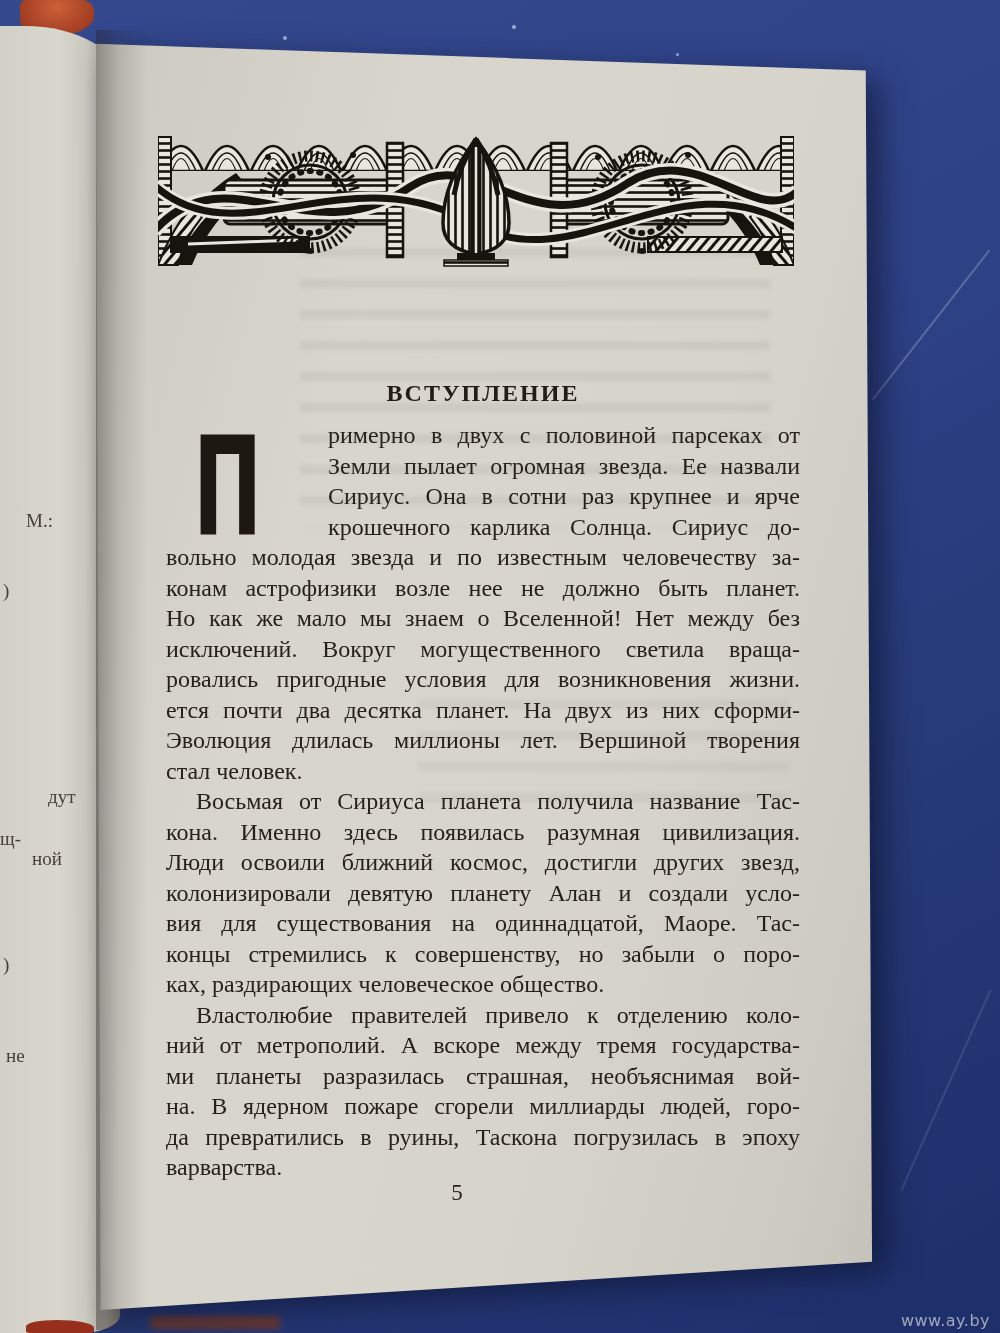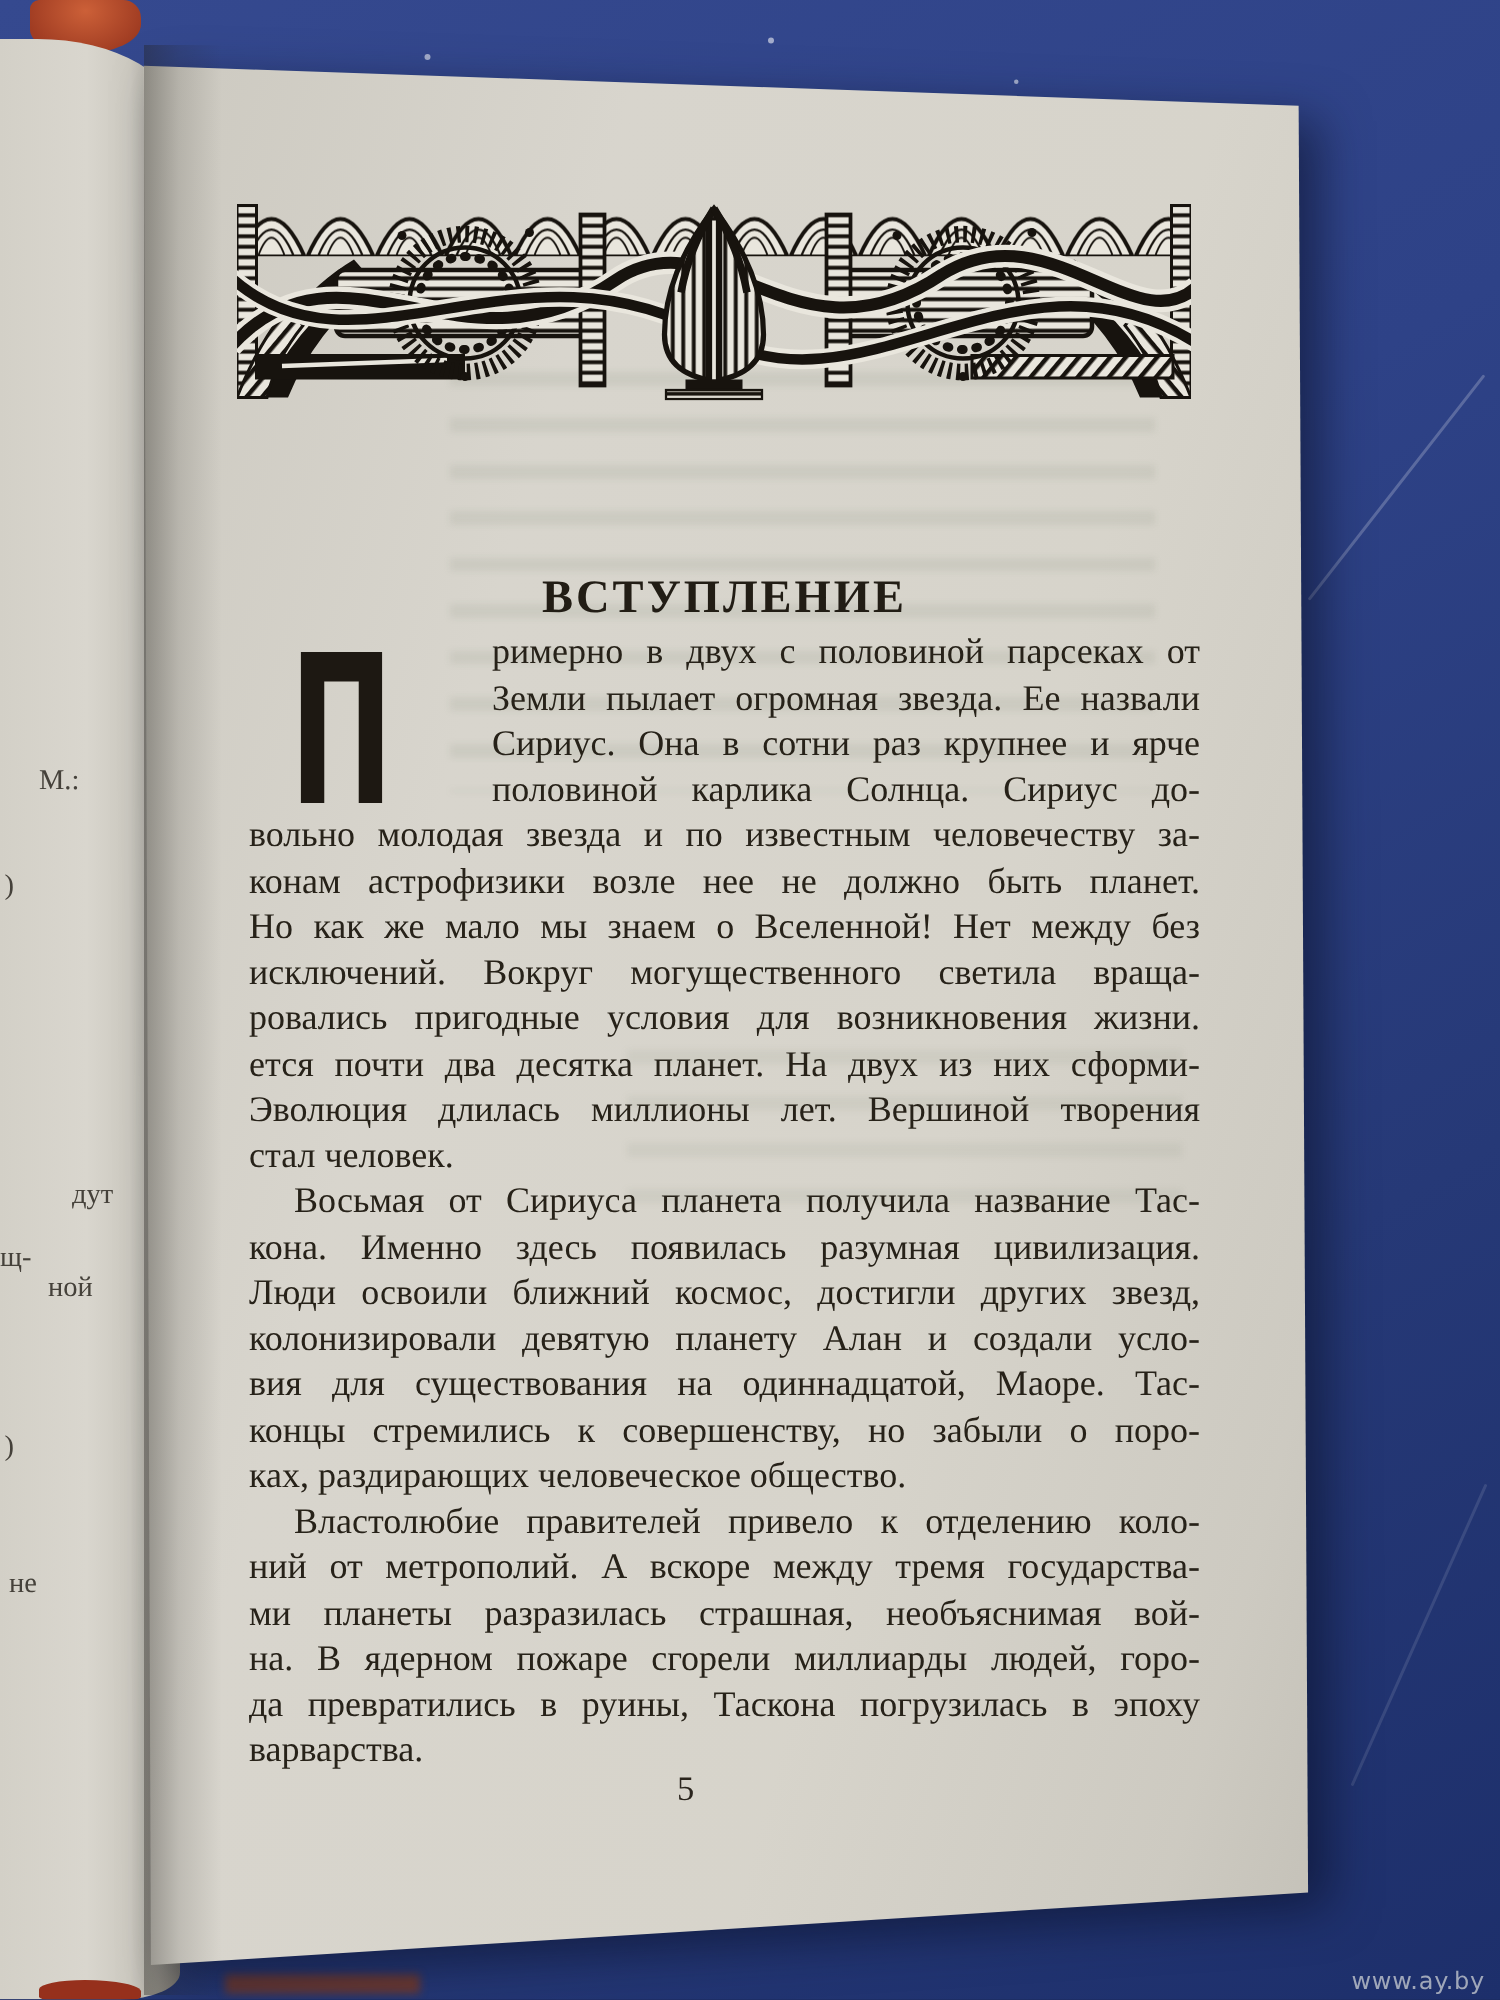--- a/index.html
+++ b/index.html
@@ -39,21 +39,21 @@
   .ghost{position:absolute;filter:blur(2px);pointer-events:none;}
   .g1{left:212px;top:208px;width:470px;height:280px;
       background:repeating-linear-gradient(180deg,rgba(104,116,96,.10) 0 9px,transparent 9px 31px);}
   .g2{left:330px;top:660px;width:370px;height:120px;
       background:repeating-linear-gradient(180deg,rgba(104,116,96,.08) 0 9px,transparent 9px 31px);}
   
   .ornament{position:absolute;left:70px;top:93px;width:636px;height:138px;}
   .ornament svg{width:100%;height:100%;display:block;}
   
   .title{position:absolute;left:78px;top:340px;width:634px;text-align:center;
-         font-weight:700;font-size:31px;letter-spacing:2px;color:#221d15;}
+         font-weight:700;font-size:24px;letter-spacing:2px;color:#221d15;}
   
   .column{position:absolute;left:78px;top:380px;width:634px;color:#272219;
           font-size:24px;}
   .line{height:30.5px;line-height:30.5px;text-align:justify;text-align-last:justify;
         overflow:hidden;white-space:nowrap;}
   .line.cap{margin-left:162px;}
   .line.end{text-align-last:left;white-space:normal;}
   .line.indent{text-indent:30px;}
   .dropcap{position:absolute;left:105px;top:367px;height:102px;line-height:100px;
            font:700 138px "DejaVu Sans",sans-serif;color:#1d1812;
@@ -160,21 +160,21 @@
 
       <div class="title">ВСТУПЛЕНИЕ</div>
 
       <div class="dropcap">П</div>
 
       <div class="column">
 
       <div class="line cap">римерно в двух с половиной парсеках от</div>
           <div class="line cap">Земли пылает огромная звезда. Ее назвали</div>
           <div class="line cap">Сириус. Она в сотни раз крупнее и ярче</div>
-          <div class="line cap">половиной карлика Солнца. Сириус до-</div>
+          <div class="line cap">крошечного карлика Солнца. Сириус до-</div>
           <div class="line">вольно молодая звезда и по известным человечеству за-</div>
           <div class="line">конам астрофизики возле нее не должно быть планет.</div>
           <div class="line">Но как же мало мы знаем о Вселенной! Нет между без</div>
           <div class="line">исключений. Вокруг могущественного светила враща-</div>
           <div class="line">ровались пригодные условия для возникновения жизни.</div>
           <div class="line">ется почти два десятка планет. На двух из них сформи-</div>
           <div class="line">Эволюция длилась миллионы лет. Вершиной творения</div>
           <div class="line end">стал человек.</div>
           <div class="line indent">Восьмая от Сириуса планета получила название Тас-</div>
           <div class="line">кона. Именно здесь появилась разумная цивилизация.</div>

